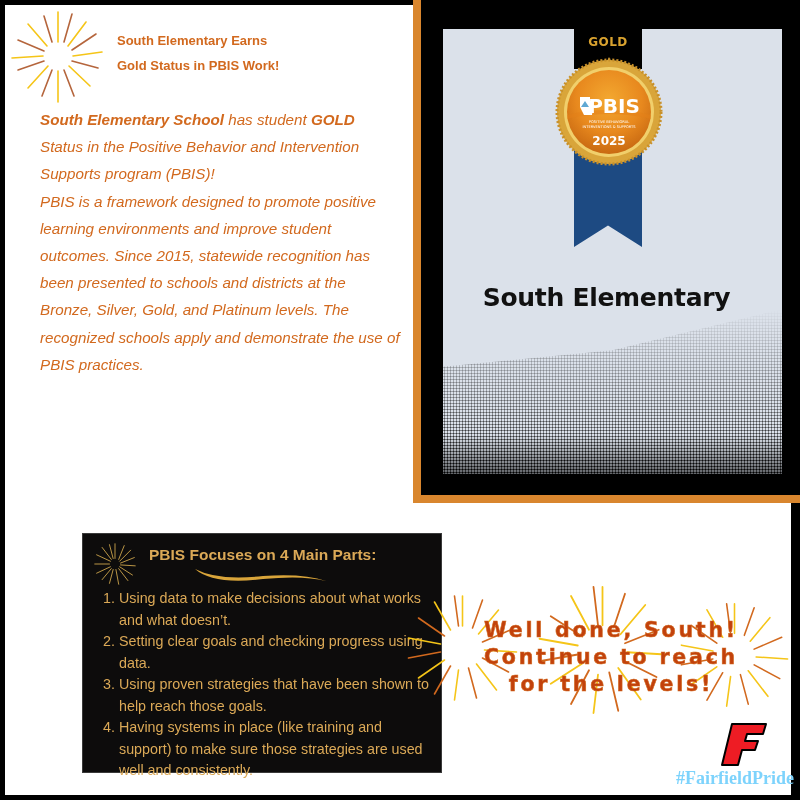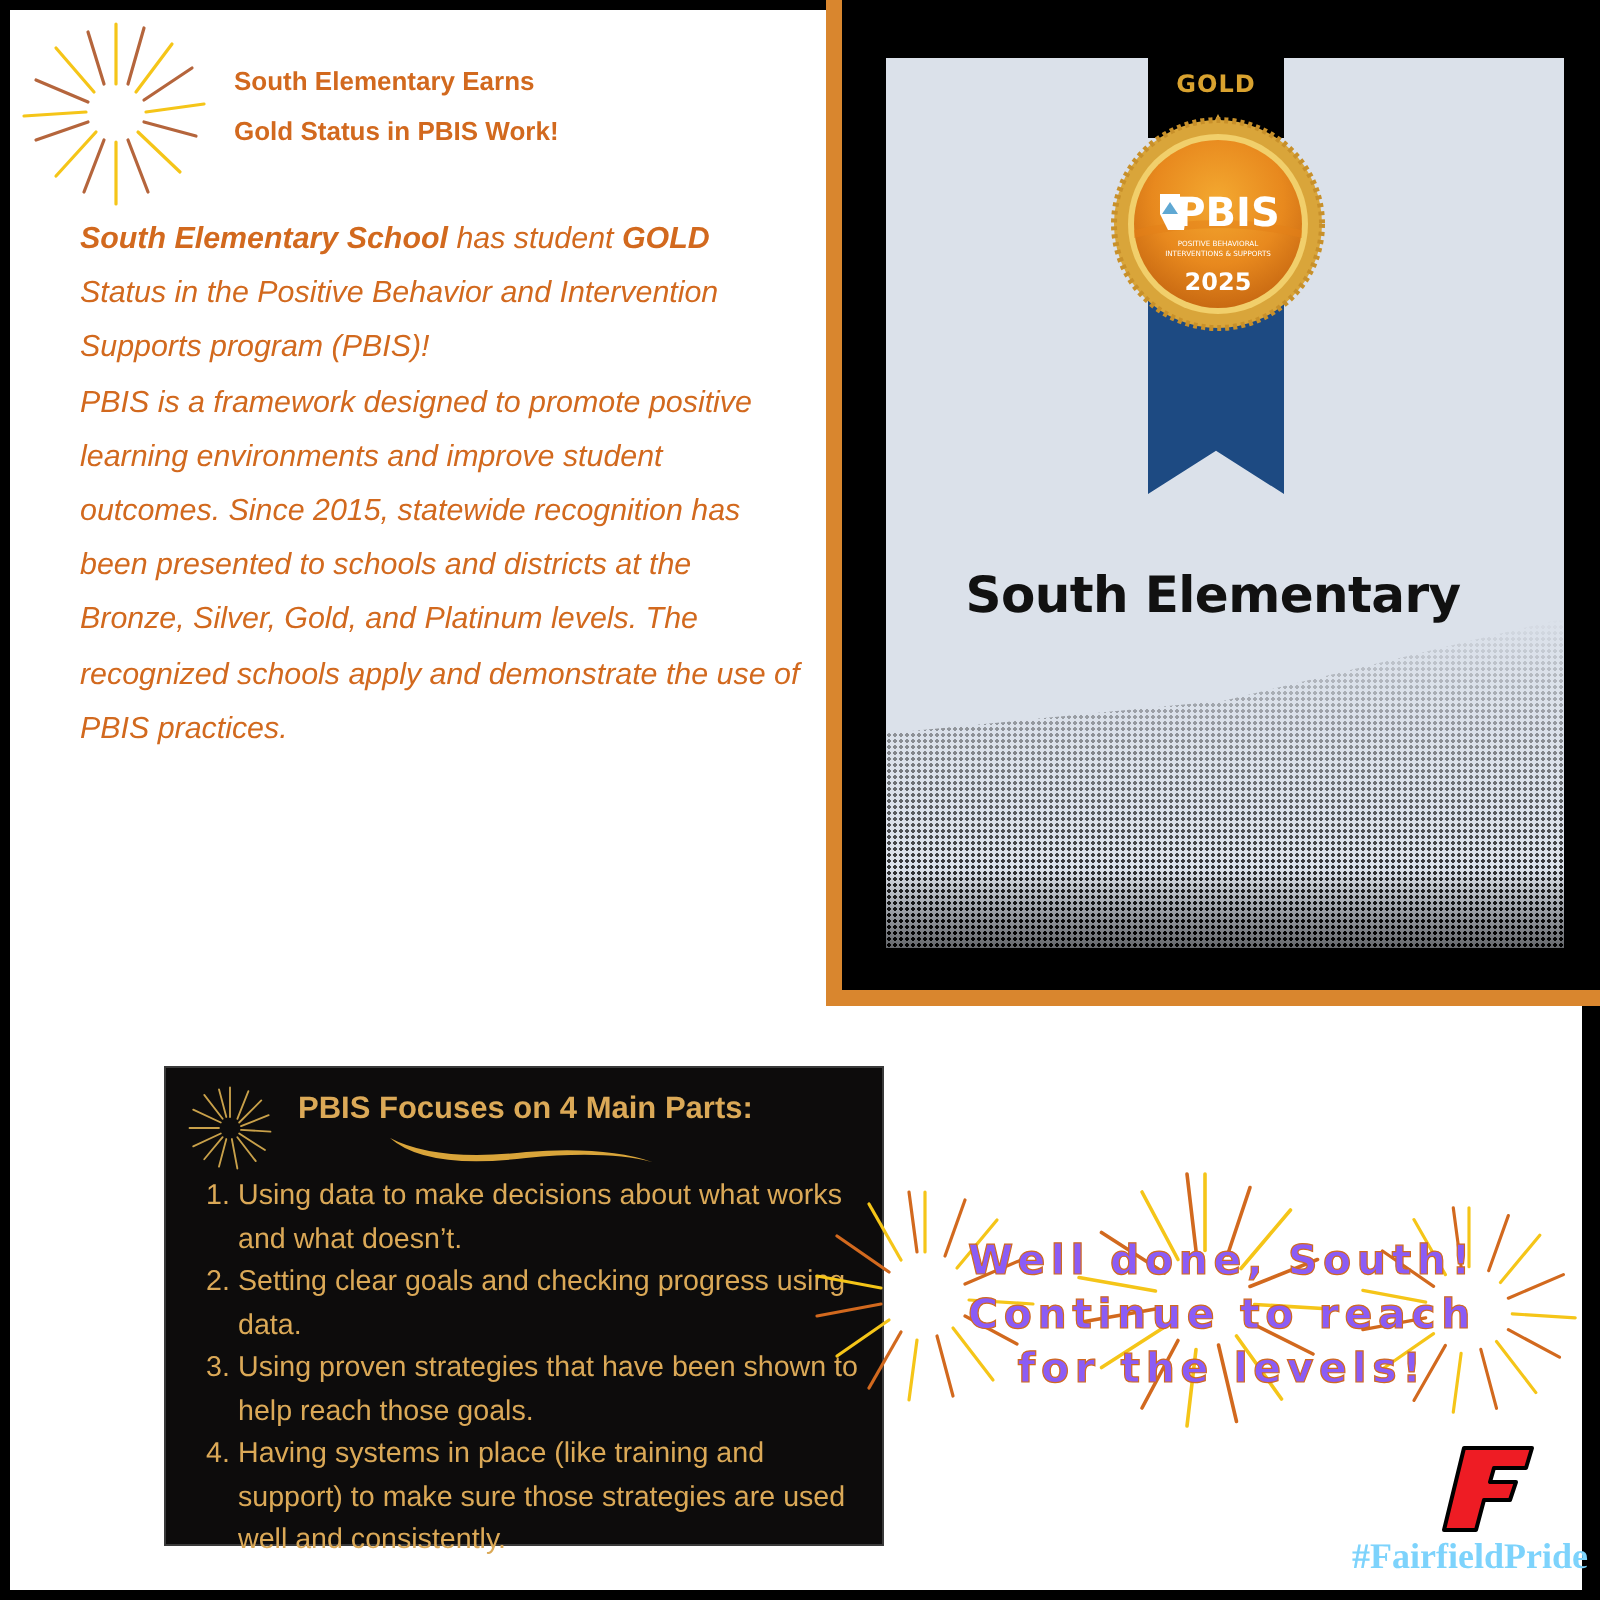--- a/index.html
+++ b/index.html
@@ -32,21 +32,21 @@
   .burst-small{position:absolute;left:9px;top:7px;width:46px;height:46px;}
   .focus-title{position:absolute;left:66px;top:12px;color:#dba957;font-weight:bold;font-size:15.5px;}
   .swoosh{position:absolute;left:110px;top:33px;width:135px;height:20px;}
   .focus-list{position:absolute;left:20px;top:54px;width:335px;margin:0;padding:0;list-style:none;color:#dba957;font-size:14.3px;line-height:21.5px;}
   .focus-list li{display:flex;}
   .focus-list .num{width:16px;flex:none;}
   .focus-list .txt{flex:1;}
 
   
   .wd-burst{position:absolute;}
-  .well-done{position:absolute;left:446px;top:617px;width:330px;text-align:center;color:#8b5cf6;font-weight:900;font-size:20.5px;line-height:27px;letter-spacing:2.8px;font-family:"DejaVu Sans",sans-serif;-webkit-text-stroke:0.6px #d2691e;}
+  .well-done{position:absolute;left:446px;top:617px;width:330px;text-align:center;color:#c2410c;font-weight:900;font-size:20.5px;line-height:27px;letter-spacing:2.8px;font-family:"DejaVu Sans",sans-serif;-webkit-text-stroke:0.6px #d2691e;}
   .f-logo{position:absolute;left:718px;top:722px;width:50px;height:45px;}
   .hashtag{position:absolute;left:676px;top:768px;color:#7dd3fc;font-weight:bold;font-size:18px;font-family:Liberation Serif, serif;}
 </style>
 </head>
 <body>
 
 <div class="canvas"></div>
 
 <svg class="burst-tl" viewBox="-50 -50 100 100">
   <g stroke-width="1.6" stroke-linecap="round">

